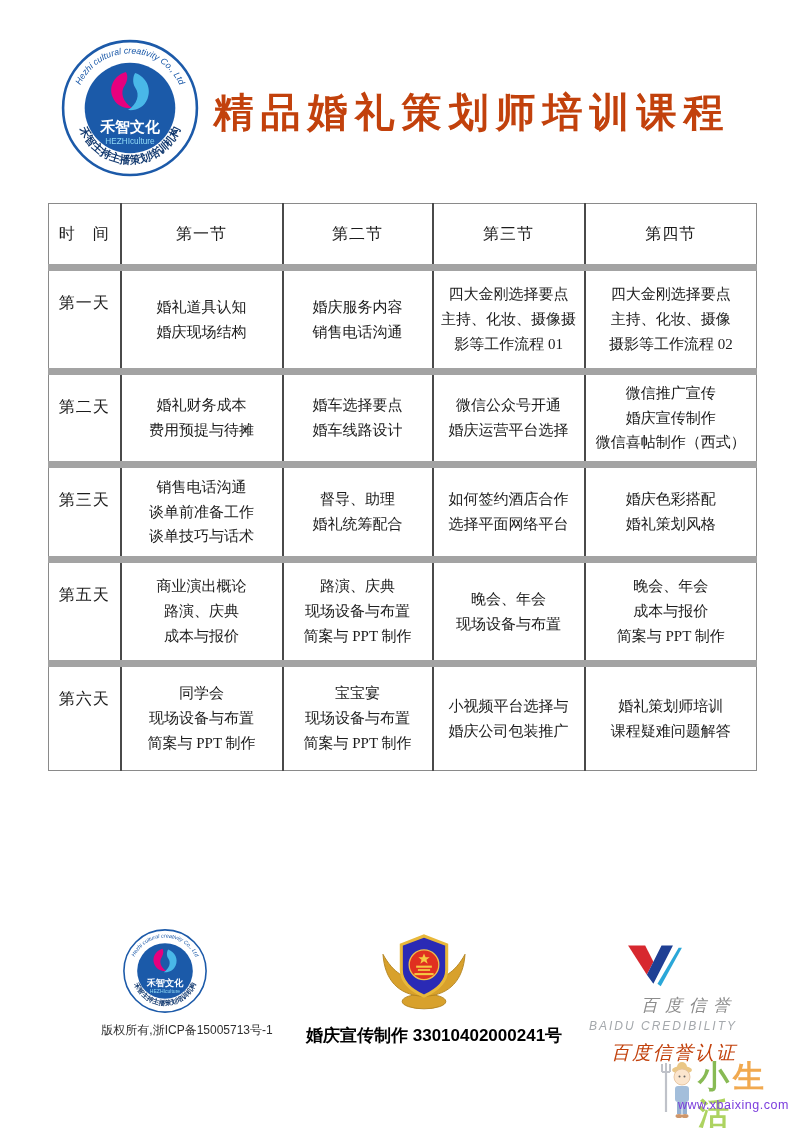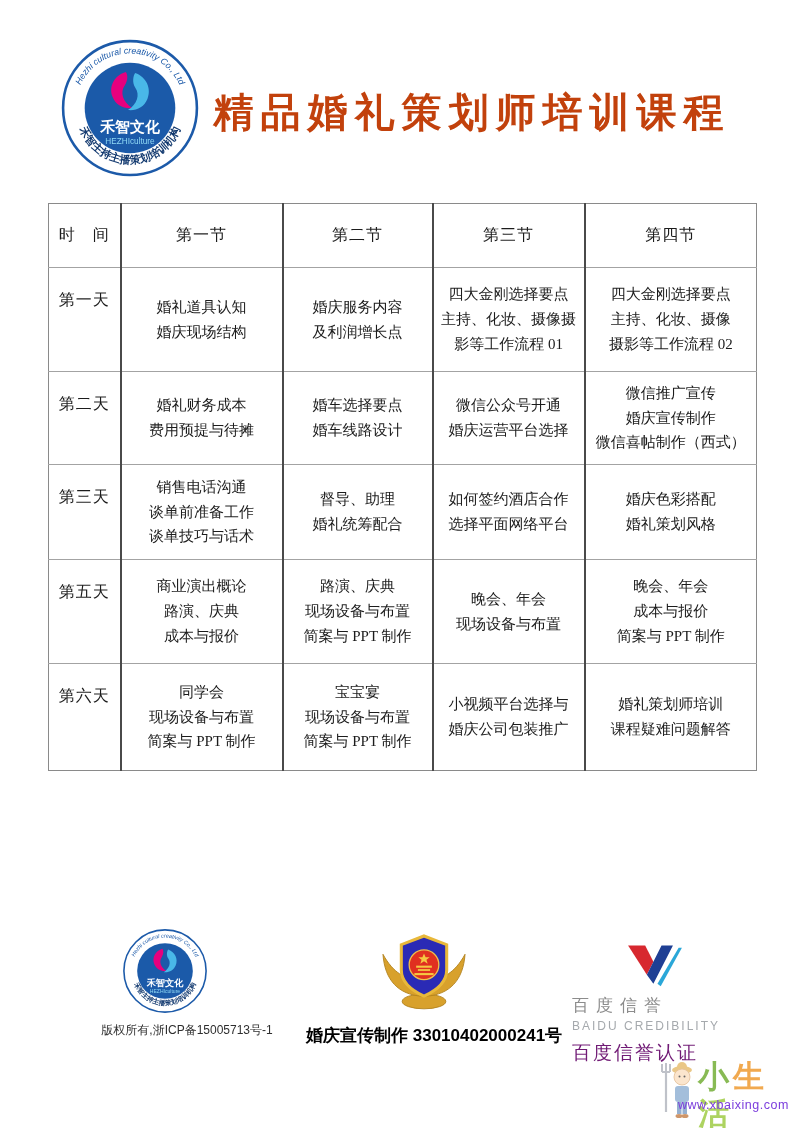--- a/index.html
+++ b/index.html
@@ -24,21 +24,21 @@
 
   
   .course-table {
     position:absolute; left:48px; top:203px;
     width:708px; border-collapse:collapse; table-layout:fixed;
     border:1px solid #8a8a8a;
     font-family:"Liberation Serif", serif; color:#1c1c1c;
   }
   .course-table th, .course-table td {
     border-right:2px solid #4a4a4a;
-    border-bottom:1px solid #a3a3a3;
+    border-bottom:7px solid #a3a3a3;
     padding:4px 6px;
     text-align:center;
   }
   .course-table th:last-child, .course-table td:last-child { border-right:none; }
   .course-table tr:last-child td { border-bottom:none; }
   .course-table th {
     font-size:16px; font-weight:normal; letter-spacing:1px; vertical-align:middle;
   }
   .course-table td.day {
     font-size:16px; vertical-align:top; padding-top:22px; letter-spacing:1px;
@@ -52,25 +52,25 @@
   .copyright {
     position:absolute; left:42px; top:1022px; width:290px;
     text-align:center; font-size:12px; color:#2e2e2e;
   }
   .police-badge { position:absolute; left:376px; top:924px; width:96px; height:92px; }
   .police-record {
     position:absolute; left:306px; top:1024px; width:236px;
     text-align:center; font-size:17px; font-weight:bold; color:#000;
     white-space:nowrap;
   }
-  .baidu-block { position:absolute; left:572px; top:940px; width:165px; text-align:left; }
+  .baidu-block { position:absolute; left:572px; top:940px; width:165px; text-align:right;font-style:italic; }
   .baidu-v { width:62px; height:50px; display:block; margin:0 auto; }
   .baidu-cn { font-size:17px; color:#8c8c8c; letter-spacing:7px; margin-top:4px; white-space:nowrap; }
   .baidu-en { font-size:12px; color:#a5a9ad; letter-spacing:2px; margin-top:2px; white-space:nowrap; }
-  .baidu-cert { font-size:19px; color:#701a75; letter-spacing:2px; margin-top:7px; white-space:nowrap; }
+  .baidu-cert { font-size:19px; color:#c2410c; letter-spacing:2px; margin-top:7px; white-space:nowrap; }
 
   
   .watermark { position:absolute; left:658px; top:1058px; width:140px; height:66px; opacity:0.9; }
   .mascot { position:absolute; left:0; top:2px; width:40px; height:62px; }
   .wm-brand { position:absolute; left:40px; top:0; width:100px; text-align:left;
               font-size:31px; font-weight:bold; letter-spacing:4px; line-height:1.2;
               font-family:"Liberation Sans", sans-serif; }
   .wm-c1 { color:#7cb342; } .wm-c2 { color:#f0a03c; } .wm-c3 { color:#a5cf4f; }
   .wm-url { position:absolute; left:20px; top:40px; width:108px;
             font-size:12.5px; color:#6d28d9; letter-spacing:0.5px; white-space:nowrap; }
@@ -117,21 +117,21 @@
       <th>第一节</th>
       <th>第二节</th>
       <th>第三节</th>
       <th>第四节</th>
     </tr>
     <tr style="height:104px">
       <td class="day">第一天</td>
       <td class="cell">婚礼道具认知
 婚庆现场结构</td>
       <td class="cell">婚庆服务内容
-及利润增长点</td>
+销售电话沟通</td>
       <td class="cell">四大金刚选择要点
 主持、化妆、摄像摄
 影等工作流程 01</td>
       <td class="cell">四大金刚选择要点
 主持、化妆、摄像
 摄影等工作流程 02</td>
     </tr>
     <tr style="height:93px">
       <td class="day">第二天</td>
       <td class="cell">婚礼财务成本

